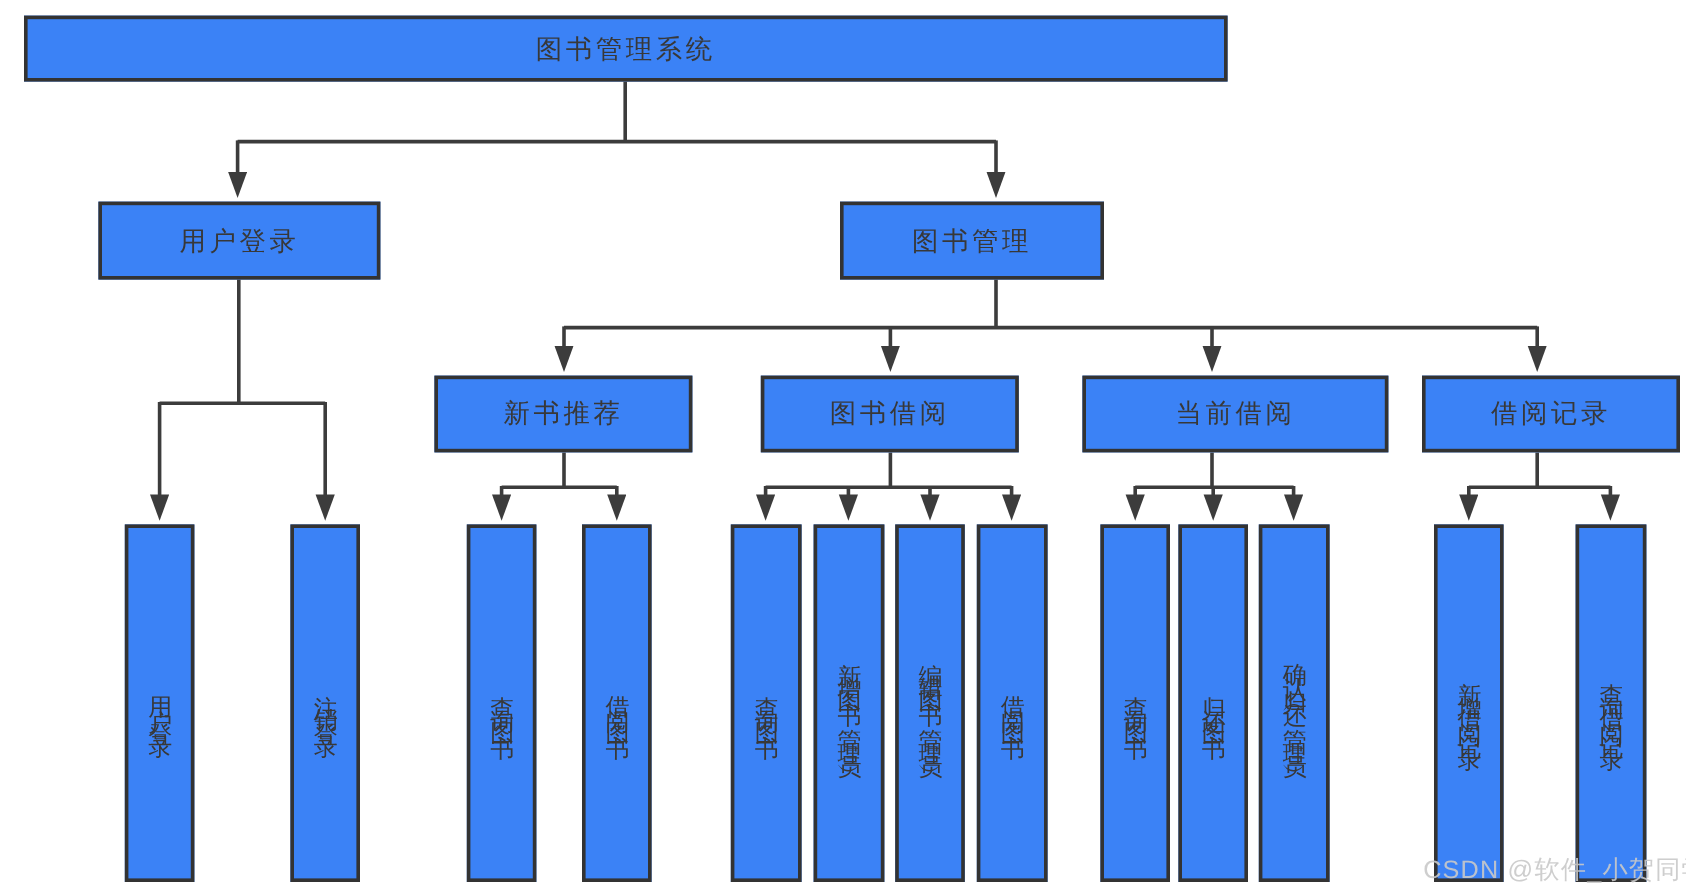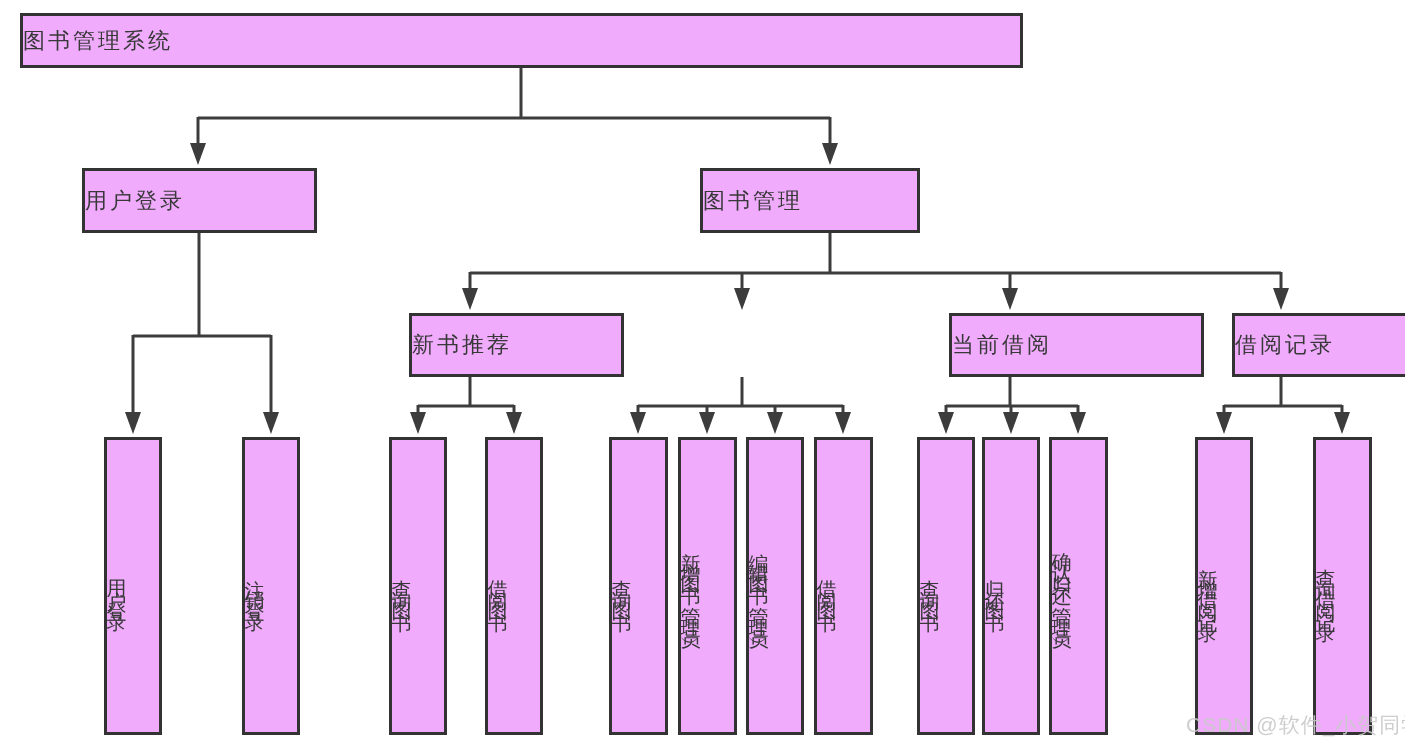--- a/index.html
+++ b/index.html
@@ -20,40 +20,39 @@
     left: 0;
     top: 0;
     width: 1405px;
     height: 747px;
     pointer-events: none;
   }
   .node {
     position: absolute;
     box-sizing: border-box;
     border: 3px solid #333333;
-    background: #f0abfc;
+    background: #3b82f6;
     display: flex;
     align-items: center;
-    justify-content: flex-start;
+    justify-content: center;
     color: #333333;
   }
   .root-node {
     left: 20px;
     top: 13px;
     width: 1003px;
     height: 55px;
   }
   .branch-node {
     top: 168px;
     height: 65px;
   }
   .group-node {
     top: 313px;
     height: 64px;
-    margin-left: 47px;
   }
   .leaf-node {
     top: 437px;
     height: 298px;
   }
   .hlabel {
     font-size: 22px;
     letter-spacing: 3px;
     white-space: nowrap;
     color: #383838;
@@ -141,20 +140,23 @@
   <div class="node branch-node" style="left:82px;width:235px">
     <span class="hlabel">用户登录</span>
   </div>
   <div class="node branch-node" style="left:700px;width:220px">
     <span class="hlabel">图书管理</span>
   </div>
 
   <div class="node group-node" style="left:362px;width:215px">
     <span class="hlabel">新书推荐</span>
   </div>
+  <div class="node group-node" style="left:634px;width:215px">
+    <span class="hlabel">图书借阅</span>
+  </div>
   <div class="node group-node" style="left:902px;width:255px">
     <span class="hlabel">当前借阅</span>
   </div>
   <div class="node group-node" style="left:1185px;width:215px">
     <span class="hlabel">借阅记录</span>
   </div>
 
   <div class="node leaf-node" style="left:104px;width:58px">
     <span class="vlabel">用户登录</span>
   </div>

